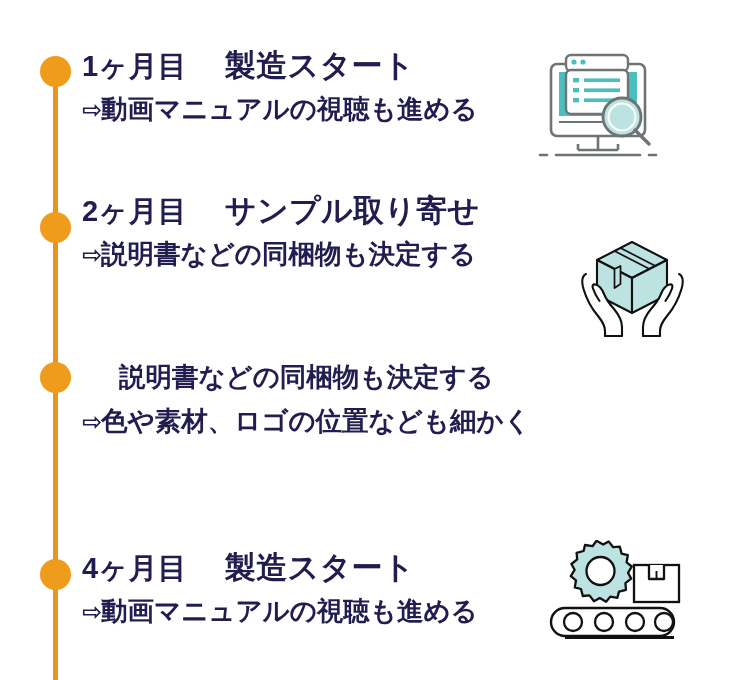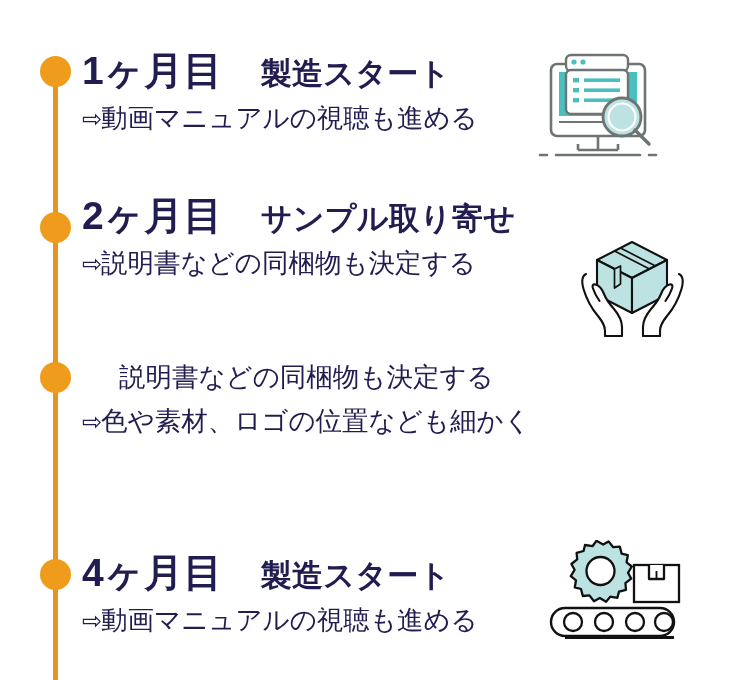--- a/index.html
+++ b/index.html
@@ -54,30 +54,30 @@
   .step-heading {
     color: #221D50;
     font-size: 31px;
     font-weight: bold;
     line-height: 1.18;
     letter-spacing: 0.3px;
     white-space: nowrap;
     margin: 0;
   }
   .step-heading .month {
-    font-size: 39px;
+    font-size: 29px;
   }
   .step-heading .gap {
     display: inline-block;
     width: 20px;
   }
   .step-desc {
     color: #221D50;
     font-size: 26.5px;
-    font-weight: 400;
+    font-weight: 700;
     line-height: 1.46;
     white-space: nowrap;
     margin: 5px 0 0 0;
   }
   .step-desc .arrow {
     font-size: 24px;
     letter-spacing: -1px;
   }
   .step-desc.indented {
     padding-left: 37px;

